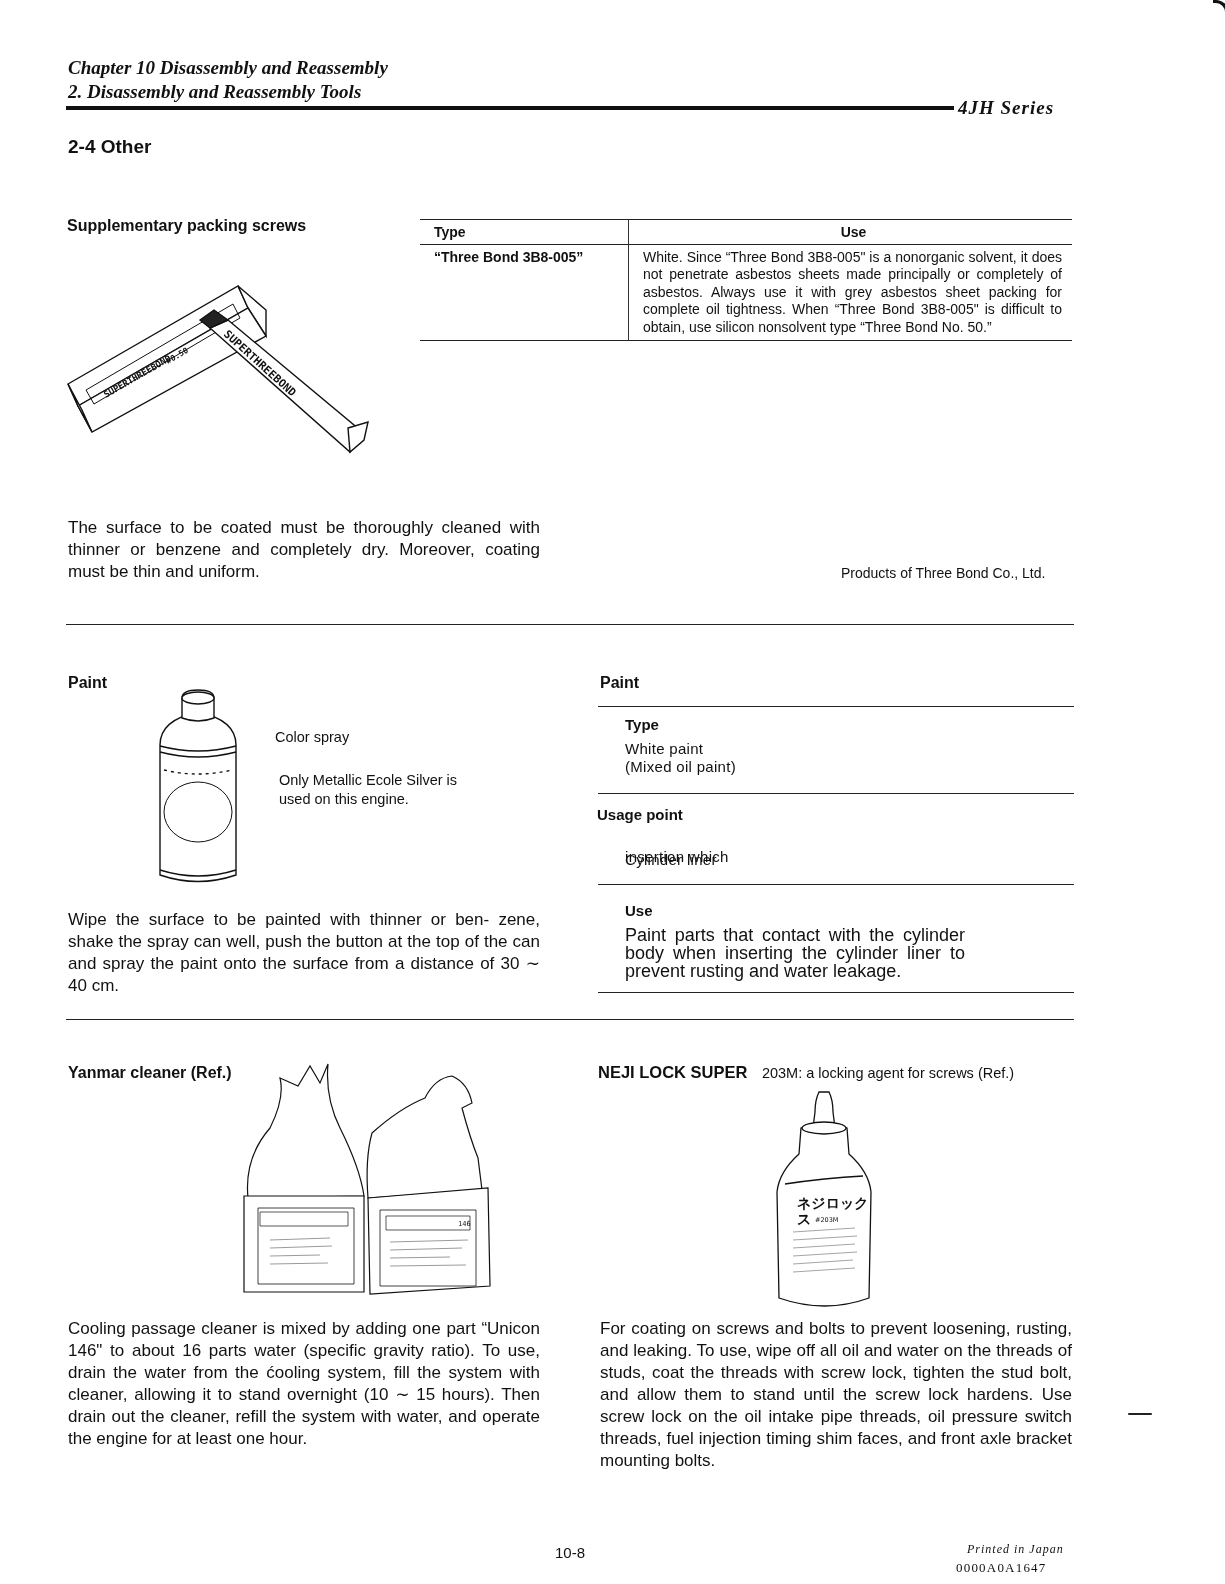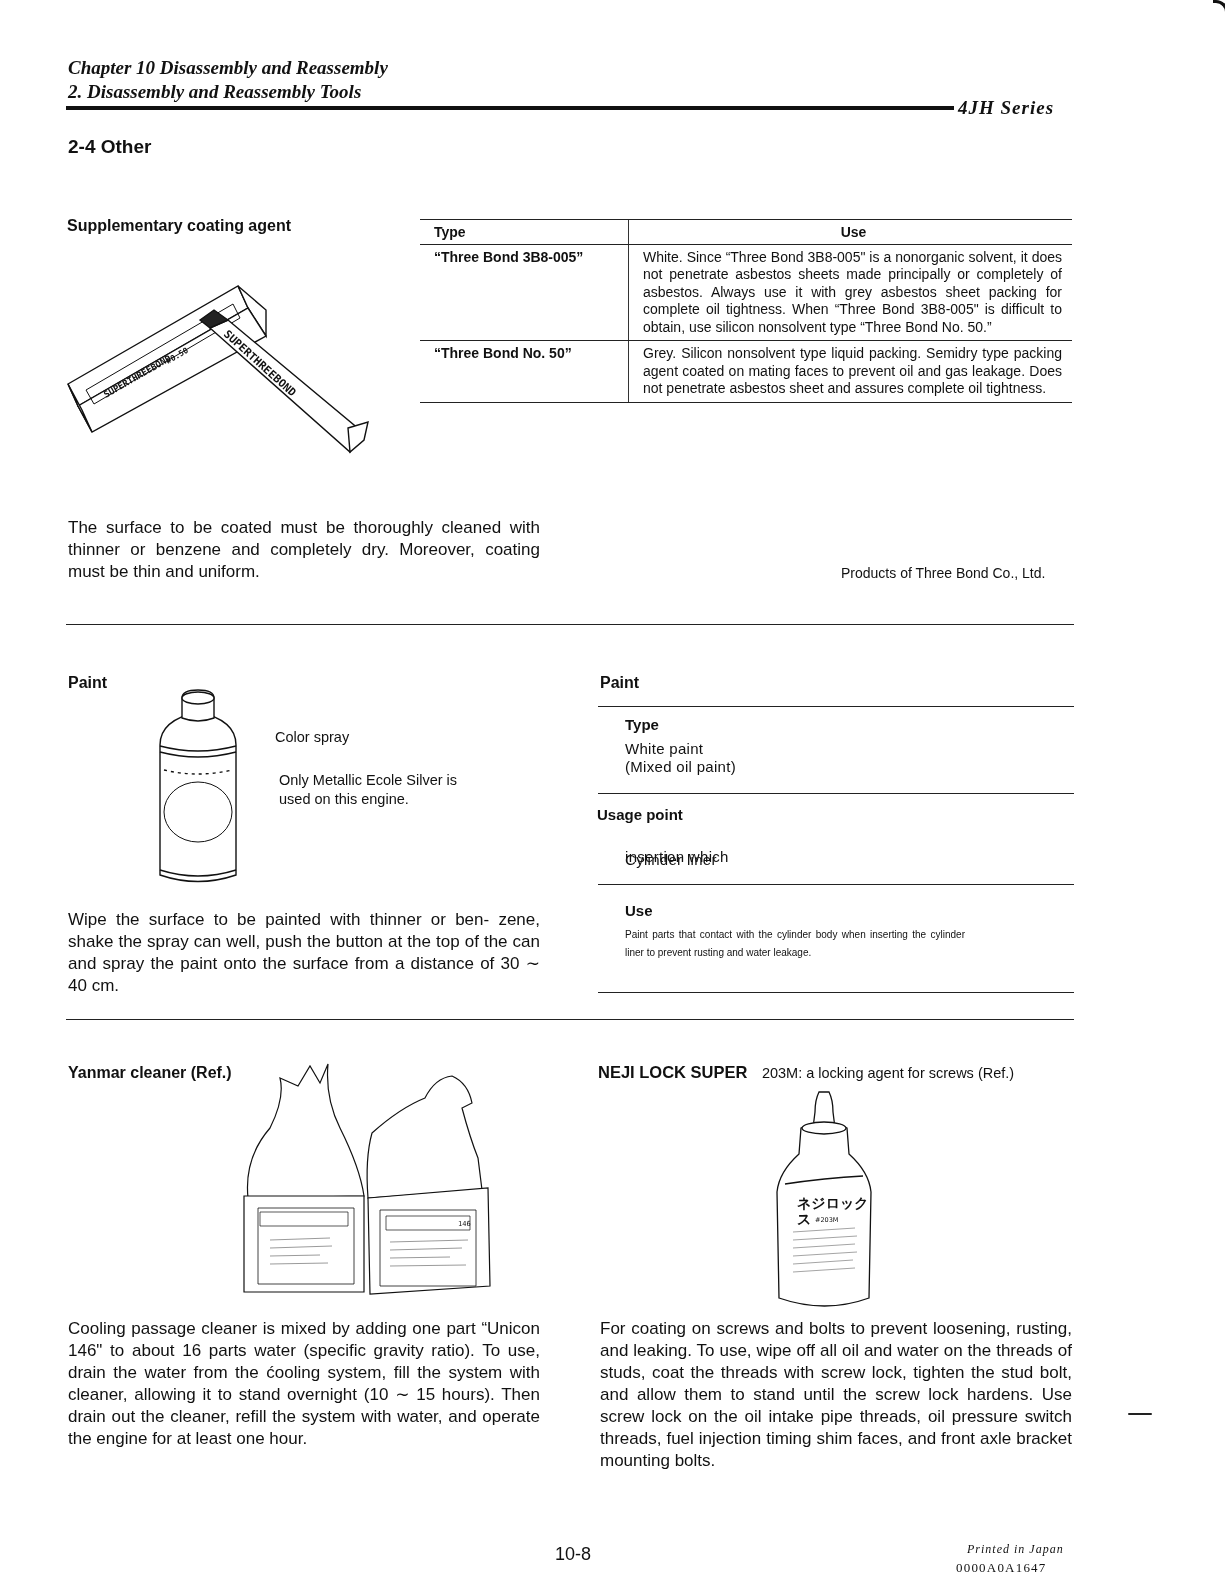--- a/index.html
+++ b/index.html
@@ -30,21 +30,21 @@
 
 <div class="abs serif-i hdr-line" style="left:68px; top:56px;">Chapter 10 Disassembly and Reassembly</div>
 <div class="abs serif-i hdr-line" style="left:68px; top:80px;">2. Disassembly and Reassembly Tools</div>
 <div class="abs rule-thick" style="left:66px; top:106px; width:888px;"></div>
 <div class="abs serif-i hdr-line" style="left:958px; top:96px; letter-spacing:1px;">4JH Series</div>
 
 <div class="abs" style="left:1213px; top:0px; width:12px; height:40px; border-right:3px solid #111; border-top:3px solid #111; border-top-right-radius:12px;"></div>
 
 <div class="abs h2" style="left:68px; top:136px;">2-4 Other</div>
 
-<div class="abs h3" style="left:67px; top:217px;">Supplementary coating agent</div>
+<div class="abs h3" style="left:67px; top:217px;">Supplementary packing screws</div>
 
 <svg style="left:68px; top:280px;" width="300" height="185" viewBox="0 0 300 185">
   <g fill="#fff" stroke="#111" stroke-width="1.4">
     <polygon points="0,104 170,6 180,28 10,126"></polygon>
     <polygon points="170,6 198,30 198,56 180,28"></polygon>
     <polygon points="10,126 180,28 198,56 24,152"></polygon>
     <polygon points="0,104 10,126 24,152 14,130"></polygon>
     <polygon points="18,110 165,24 172,38 26,124" fill="none" stroke-width="1"></polygon>
   </g>
   <text x="38" y="118" font-size="9" font-weight="bold" transform="rotate(-30 38 118)" fill="#111" font-family="DejaVu Sans Mono, monospace">SUPERTHREEBOND</text>
@@ -62,24 +62,20 @@
     <thead>
       <tr>
         <th>Type</th>
         <th class="use">Use</th>
       </tr>
     </thead>
     <tbody>
       <tr class="row">
         <td class="type">“Three Bond 3B8-005”</td>
         <td class="use">White. Since “Three Bond 3B8-005" is a nonorganic solvent, it does not penetrate asbestos sheets made principally or completely of asbestos. Always use it with grey asbestos sheet packing for complete oil tightness. When “Three Bond 3B8-005" is difficult to obtain, use silicon nonsolvent type “Three Bond No. 50.”</td>
-      </tr>
-      <tr class="row">
-        <td class="type">“Three Bond No. 50”</td>
-        <td class="use">Grey. Silicon nonsolvent type liquid packing. Semidry type packing agent coated on mating faces to prevent oil and gas leakage. Does not penetrate asbestos sheet and assures complete oil tightness.</td>
       </tr>
     </tbody>
   </table>
 </div>
 
 <div class="abs body" style="left:68px; top:517px; width:472px;">The surface to be coated must be thoroughly cleaned with thinner or benzene and completely dry. Moreover, coating must be thin and uniform.</div>
 <div class="abs small" style="left:841px; top:529px;">Products of Three Bond Co., Ltd.</div>
 
 <div class="abs rule" style="left:66px; top:624px; width:1008px;"></div>
 
@@ -110,21 +106,21 @@
 <div class="abs paint-block-val" style="left:625px; top:740px;">White paint</div>
 <div class="abs paint-block-val" style="left:625px; top:758px;">(Mixed oil paint)</div>
 <div class="abs rule" style="left:598px; top:793px; width:476px;"></div>
 
 <div class="abs paint-block-label" style="left:597px; top:806px;">Usage point</div>
 <div class="abs paint-block-val" style="left:625px; top:830px;margin-top:21px;">Cylinder liner</div>
 <div class="abs paint-block-val" style="left:625px; top:848px;">insertion which</div>
 <div class="abs rule" style="left:598px; top:884px; width:476px;"></div>
 
 <div class="abs paint-block-label" style="left:625px; top:902px;">Use</div>
-<div class="abs" style="left:625px; top:926px; width:340px; font-size:10px; line-height:18px; text-align:justify; text-align-last:left;">Paint parts that contact with the cylinder body when inserting the cylinder liner to prevent rusting and water leakage.</div>
+<div class="abs" style="left:625px; top:926px; width:340px; font-size:18px; line-height:18px; text-align:justify; text-align-last:left;">Paint parts that contact with the cylinder body when inserting the cylinder liner to prevent rusting and water leakage.</div>
 <div class="abs rule" style="left:598px; top:992px; width:476px;"></div>
 
 <div class="abs rule" style="left:66px; top:1019px; width:1008px;"></div>
 
 <div class="abs h3" style="left:68px; top:1064px;">Yanmar cleaner (Ref.)</div>
 
 <svg style="left:240px; top:1058px;" width="260" height="240" viewBox="0 0 260 240">
   <g fill="#fff" stroke="#111" stroke-width="1.2">
     <path d="M8,140 Q4,100 30,70 Q45,40 40,20 L58,28 L70,8 L80,25 L88,6 Q85,40 100,70 Q120,110 124,138 Z"></path>
     <path d="M128,140 Q125,100 132,75 Q160,50 185,40 Q195,20 212,18 Q228,25 232,45 L222,50 Q230,80 238,100 L242,132 Z"></path>
@@ -172,15 +168,15 @@
   </g>
   <text x="22" y="116" font-size="14" font-weight="bold" fill="#111" font-family="DejaVu Sans, sans-serif">ネジロック</text>
   <text x="22" y="132" font-size="14" font-weight="bold" fill="#111" font-family="DejaVu Sans, sans-serif">ス</text>
   <text x="40" y="130" font-size="6.5" fill="#111" font-family="DejaVu Sans, sans-serif">#203M</text>
 </svg>
 
 <div class="abs body" style="left:600px; top:1318px; width:472px;">For coating on screws and bolts to prevent loosening, rusting, and leaking. To use, wipe off all oil and water on the threads of studs, coat the threads with screw lock, tighten the stud bolt, and allow them to stand until the screw lock hardens. Use screw lock on the oil intake pipe threads, oil pressure switch threads, fuel injection timing shim faces, and front axle bracket mounting bolts.</div>
 
 <div class="abs" style="left:1128px; top:1413px; width:24px; height:2px; background:#222; border-radius:2px;"></div>
 
-<div class="abs" style="left:555px; top:1544px; font-size:18px;">10-8</div>
+<div class="abs" style="left:555px; top:1544px; font-size:15px;">10-8</div>
 <div class="abs serif-i" style="left:967px; top:1542px; font-size:12px; letter-spacing:1px;">Printed in Japan</div>
 <div class="abs" style="left:956px; top:1560px; font-size:13px; font-family:'Liberation Serif', serif; letter-spacing:1.2px;">0000A0A1647</div>
 
 </body></html>

